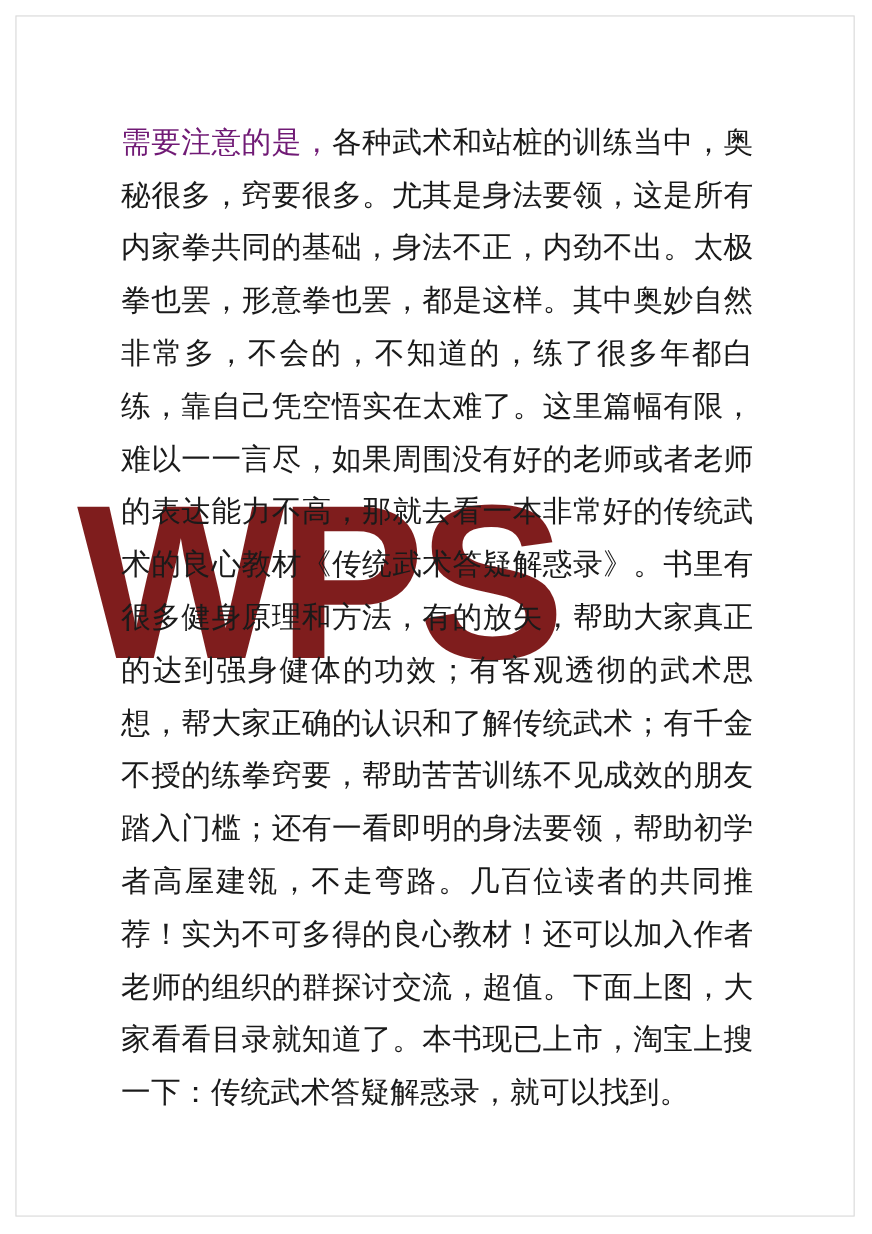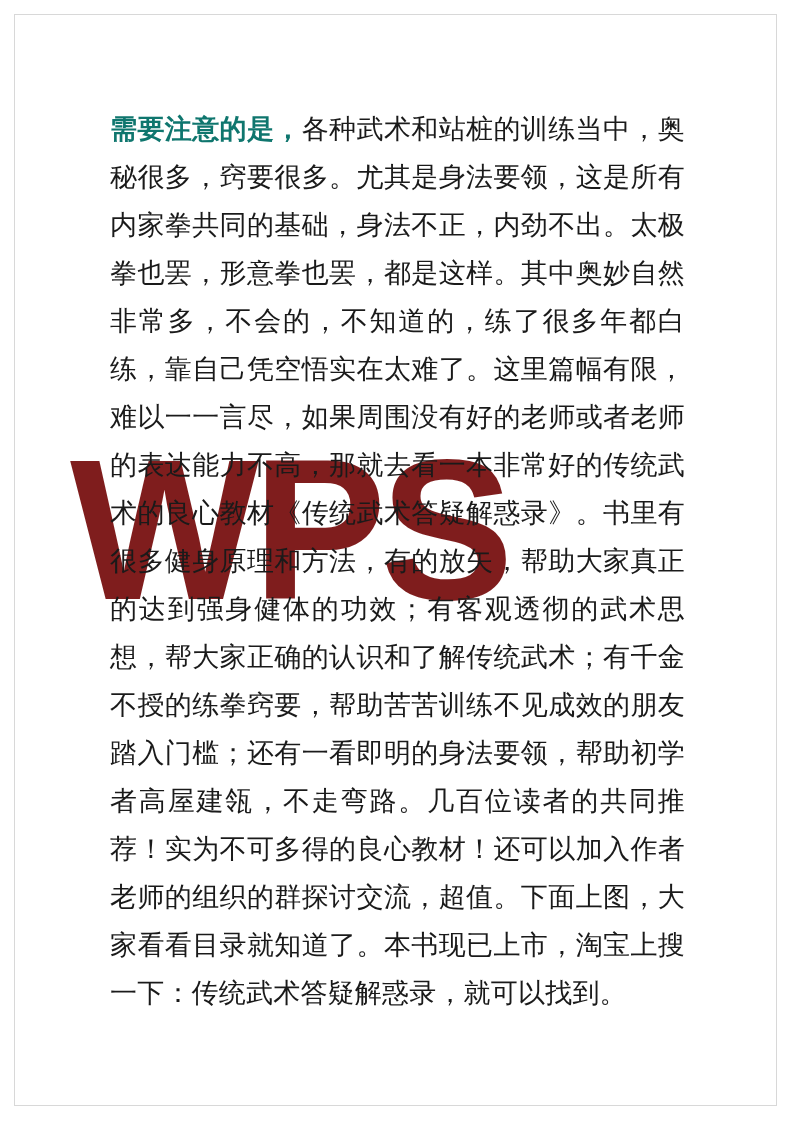--- a/index.html
+++ b/index.html
@@ -49,22 +49,22 @@
   }
   .body-text {
     font-size: 27px;
     line-height: 48px;
     color: #1a1a1a;
     text-align: justify;
     text-justify: inter-ideograph;
     letter-spacing: 0.2px;
   }
   .lead {
-    font-weight: bold;
-    color: #0f766e;
+    font-weight: normal;
+    color: #701a75;
   }
 </style>
 </head>
 <body>
 
 <div class="page">
 
   <div class="page-border"></div>
 
   <div class="watermark">WPS</div>

